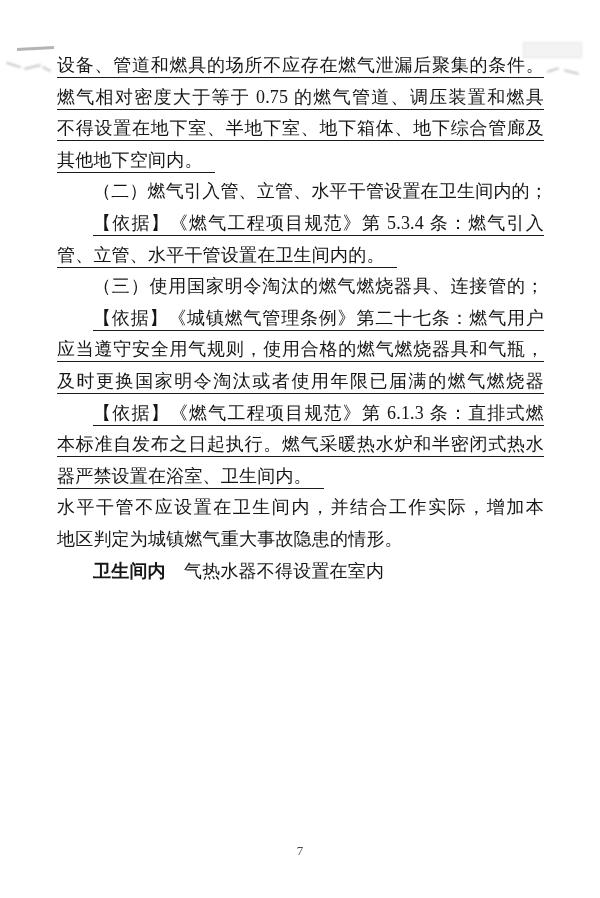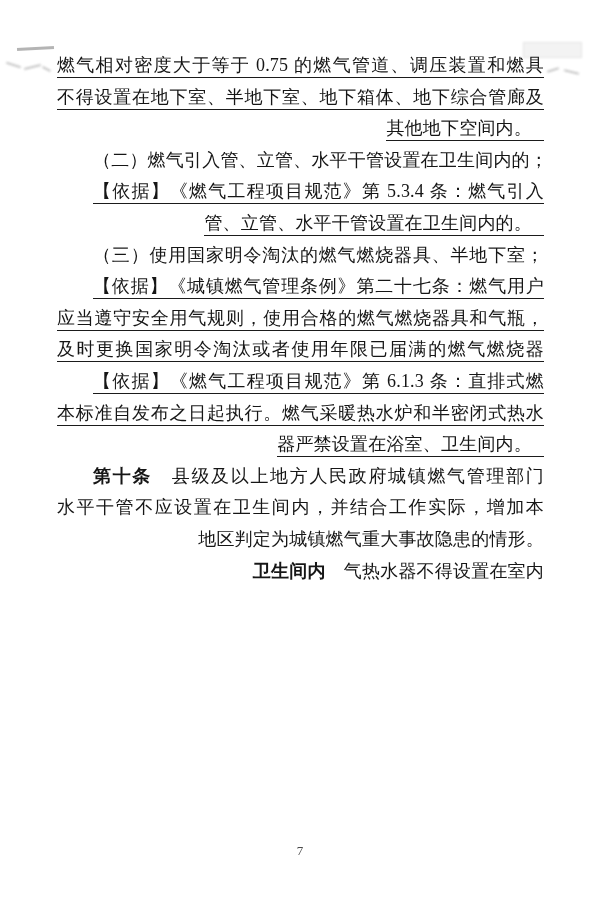--- a/index.html
+++ b/index.html
@@ -14,21 +14,21 @@
   .textblock {
     position:absolute;
     left:57px; right:56px; top:50px;
   }
   .line {
     font-size:18px;
     line-height:31.6px;
     height:31.6px;
     color:#161616;
     white-space:nowrap;
-    text-align:right;
+    text-align:left;
     letter-spacing:0.2px;
   }
   .line.fill {
     text-align:justify;
     text-align-last:justify;
   }
   .line.indent { text-indent:36px; }
   .seg { text-indent:0; }
   .seg.b { font-weight:bold; }
   .seg.u { border-bottom:1.7px solid #1b1b1b; padding-bottom:2px; }
@@ -57,34 +57,34 @@
 
   <div class="artifact a-bar" style="left:17px; top:47px; width:37px; transform:rotate(-3deg);"></div>
   <div class="artifact a-ghost" style="left:6px; top:64px; width:15px; transform:rotate(18deg);"></div>
   <div class="artifact a-ghost" style="left:24px; top:66px; width:17px; transform:rotate(-14deg);"></div>
   <div class="artifact a-ghost" style="left:42px; top:68px; width:9px; transform:rotate(28deg);"></div>
   <div class="artifact a-smudge" style="left:523px; top:42px; width:57px; height:14px;"></div>
   <div class="artifact a-ghost" style="left:547px; top:69px; width:12px; transform:rotate(-18deg);"></div>
   <div class="artifact a-ghost" style="left:564px; top:71px; width:15px; transform:rotate(14deg);"></div>
 
   <div class="textblock">
+      <div class="line fill"><span class="seg u">设备、管道和燃具的场所不应存在燃气泄漏后聚集的条件。</span></div>
       <div class="line fill"><span class="seg u">燃气相对密度大于等于 0.75 的燃气管道、调压装置和燃具</span></div>
       <div class="line fill"><span class="seg u">不得设置在地下室、半地下室、地下箱体、地下综合管廊及</span></div>
       <div class="line"><span class="seg u ext">其他地下空间内。</span></div>
       <div class="line indent fill"><span class="seg">（二）燃气引入管、立管、水平干管设置在卫生间内的；</span></div>
       <div class="line indent fill"><span class="seg u">【依据】《燃气工程项目规范》第 5.3.4 条：燃气引入</span></div>
       <div class="line"><span class="seg u ext">管、立管、水平干管设置在卫生间内的。</span></div>
-      <div class="line indent fill"><span class="seg">（三）使用国家明令淘汰的燃气燃烧器具、半地下室；</span></div>
+      <div class="line indent fill"><span class="seg">（三）使用国家明令淘汰的燃气燃烧器具、连接管的；</span></div>
       <div class="line indent fill"><span class="seg u">【依据】《城镇燃气管理条例》第二十七条：燃气用户</span></div>
       <div class="line fill"><span class="seg u">应当遵守安全用气规则，使用合格的燃气燃烧器具和气瓶，</span></div>
       <div class="line fill"><span class="seg u">及时更换国家明令淘汰或者使用年限已届满的燃气燃烧器</span></div>
       <div class="line indent fill"><span class="seg u">【依据】《燃气工程项目规范》第 6.1.3 条：直排式燃</span></div>
       <div class="line fill"><span class="seg u">本标准自发布之日起执行。燃气采暖热水炉和半密闭式热水</span></div>
       <div class="line"><span class="seg u ext">器严禁设置在浴室、卫生间内。</span></div>
-      <div class="line indent fill"><span class="seg b">第十条</span><span class="seg">　县级及以上地方人民政府城镇燃气管理部门</span></div>
       <div class="line fill"><span class="seg">水平干管不应设置在卫生间内，并结合工作实际，增加本</span></div>
       <div class="line"><span class="seg">地区判定为城镇燃气重大事故隐患的情形。</span></div>
       <div class="line indent"><span class="seg b">卫生间内</span><span class="seg">　气热水器不得设置在室内</span></div>
     </div>
 
   <div class="footer">7</div>
 
 </div>
 
 </body></html>

